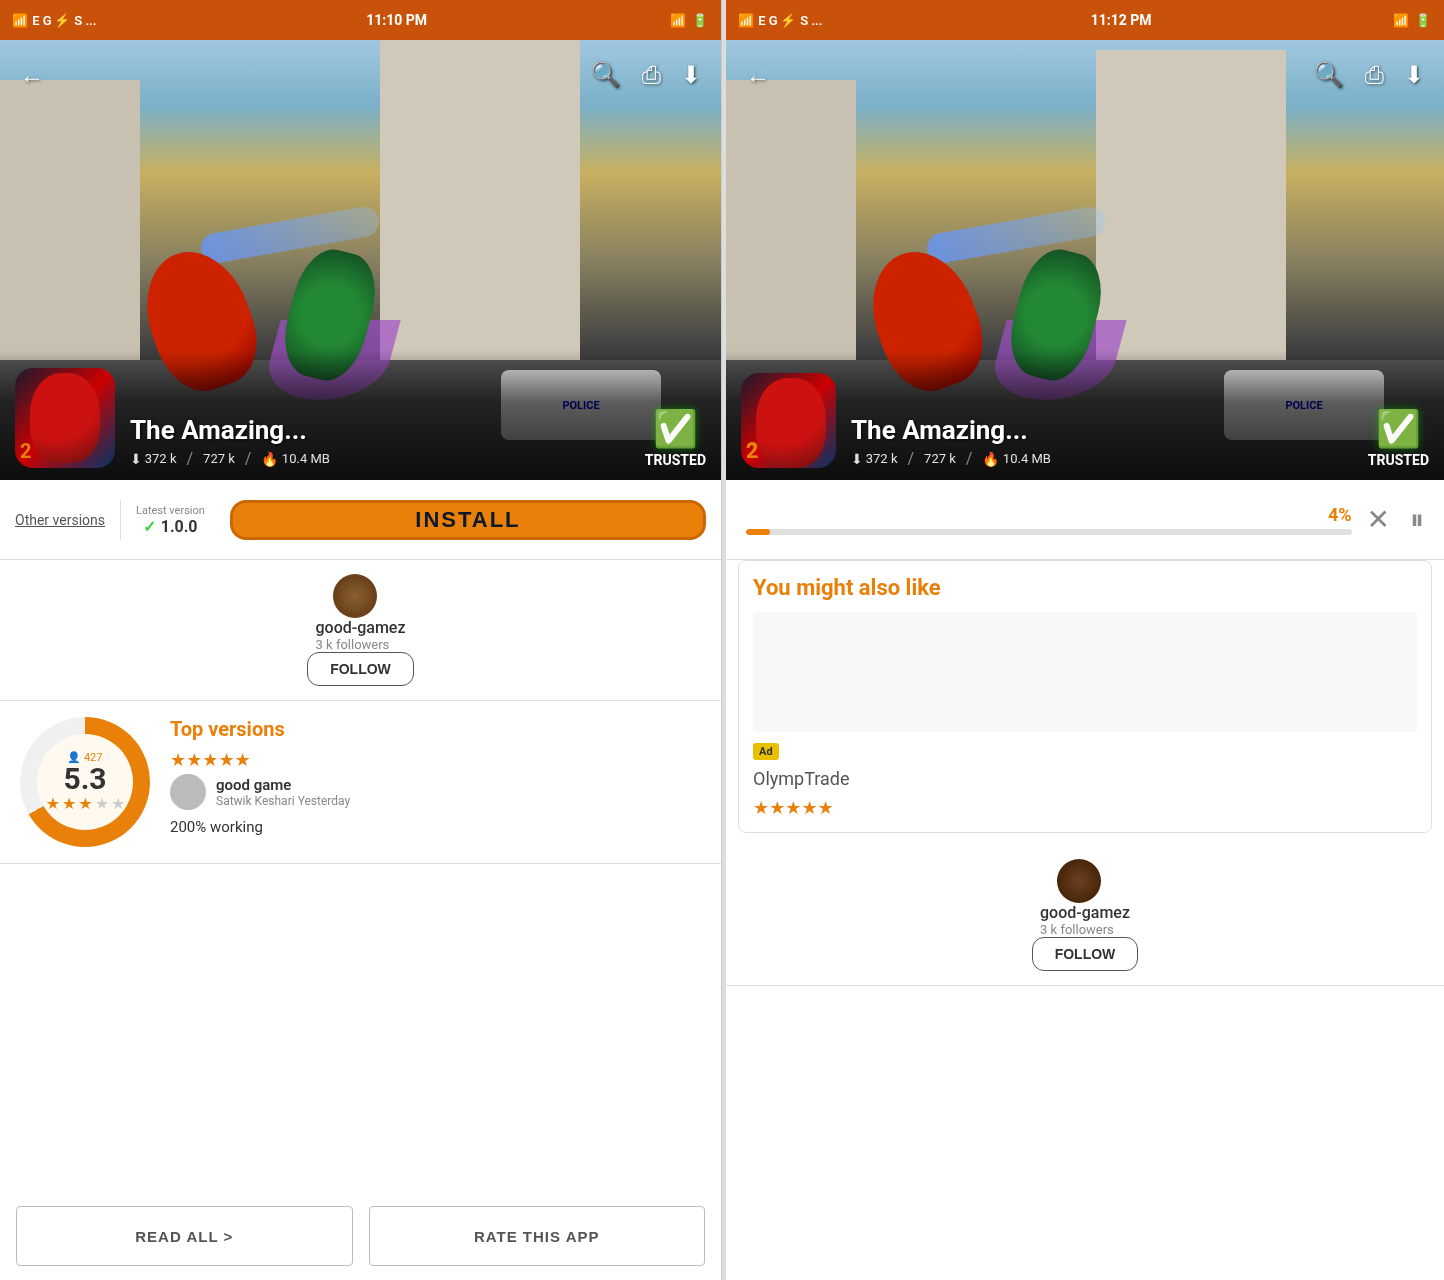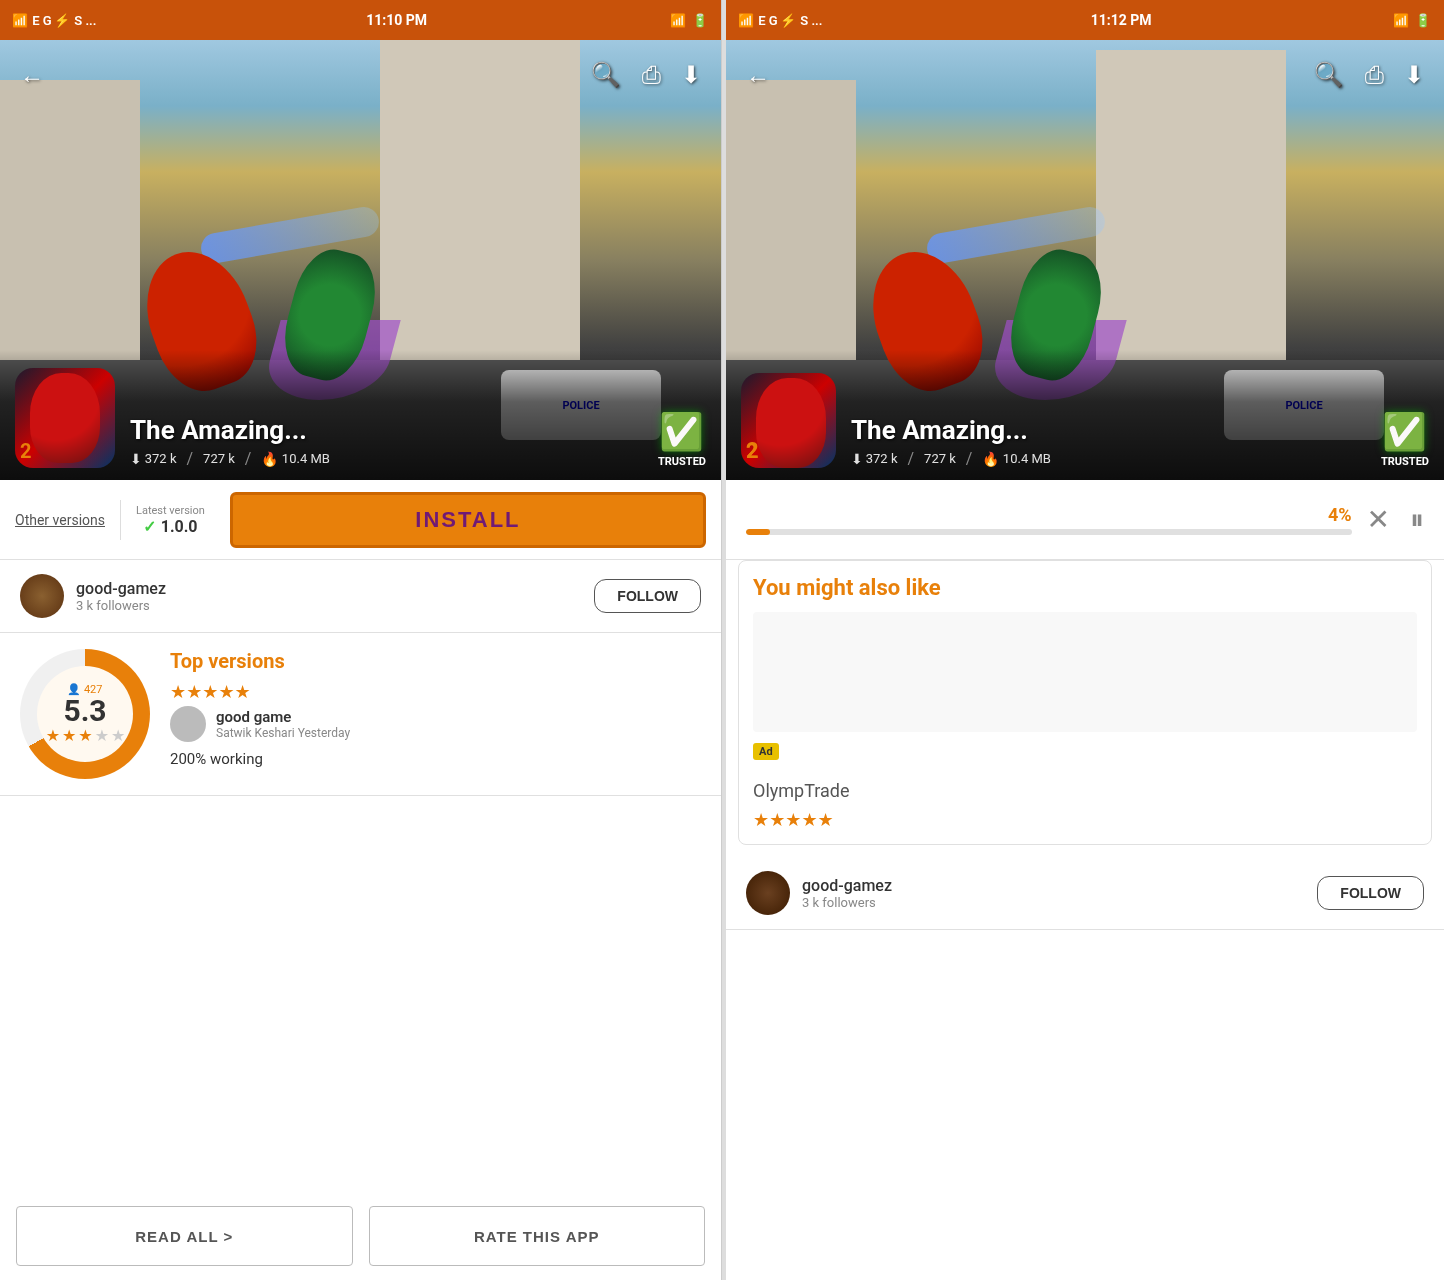--- a/index.html
+++ b/index.html
@@ -223,21 +223,21 @@
       align-items: center;
       gap: 2px;
     }
     .shield-icon {
       font-size: 36px;
       color: #44cc44;
       text-shadow: 0 0 8px rgba(0,200,0,0.5);
     }
     .trusted-text {
       color: white;
-      font-size: 11px;
+      font-size: 14px;
       font-weight: bold;
     }
 
     
     .install-section {
       display: flex;
       align-items: center;
       padding: 0 15px;
       gap: 15px;
       border-bottom: 1px solid #e0e0e0;
@@ -262,41 +262,42 @@
       color: #888;
       font-size: 11px;
     }
     .version-number {
       color: #333;
       font-size: 16px;
       font-weight: bold;
     }
     .install-btn {
       flex: 1;
-      height: 56px;
+      height: 40px;
       background: #e8800a;
       border: 3px solid #cc6600;
-      border-radius: 6px;
-      color: #701a75;
+      border-radius: 16px;
+      color: #0f172a;
       font-size: 22px;
       font-weight: bold;
       letter-spacing: 2px;
       cursor: pointer;
       display: flex;
       align-items: center;
       justify-content: center;
     }
 
     
     .publisher-section {
       display: flex;
       align-items: center;
       padding: 14px 20px;
       border-bottom: 1px solid #e0e0e0;
       flex-shrink: 0;
+      flex-direction: column;
     }
     .publisher-avatar {
       width: 44px;
       height: 44px;
       border-radius: 50%;
       background: radial-gradient(circle, #8a6030, #5a3010);
       margin-right: 12px;
       flex-shrink: 0;
     }
     .publisher-info { flex: 1; }
@@ -506,21 +507,21 @@
       color: #333;
       font-size: 11px;
       font-weight: bold;
       padding: 2px 6px;
       border-radius: 3px;
       margin-bottom: 4px;
     }
     .ad-title {
       color: #555;
       font-size: 18px;
-      margin-top: 16px;
+      margin-top: 4px;
     }
     .ad-stars {
       color: #e8800a;
       font-size: 18px;
       margin-top: 8px;
     }
     .ad-placeholder {
       height: 120px;
       background: #f8f8f8;
       border-radius: 4px;

